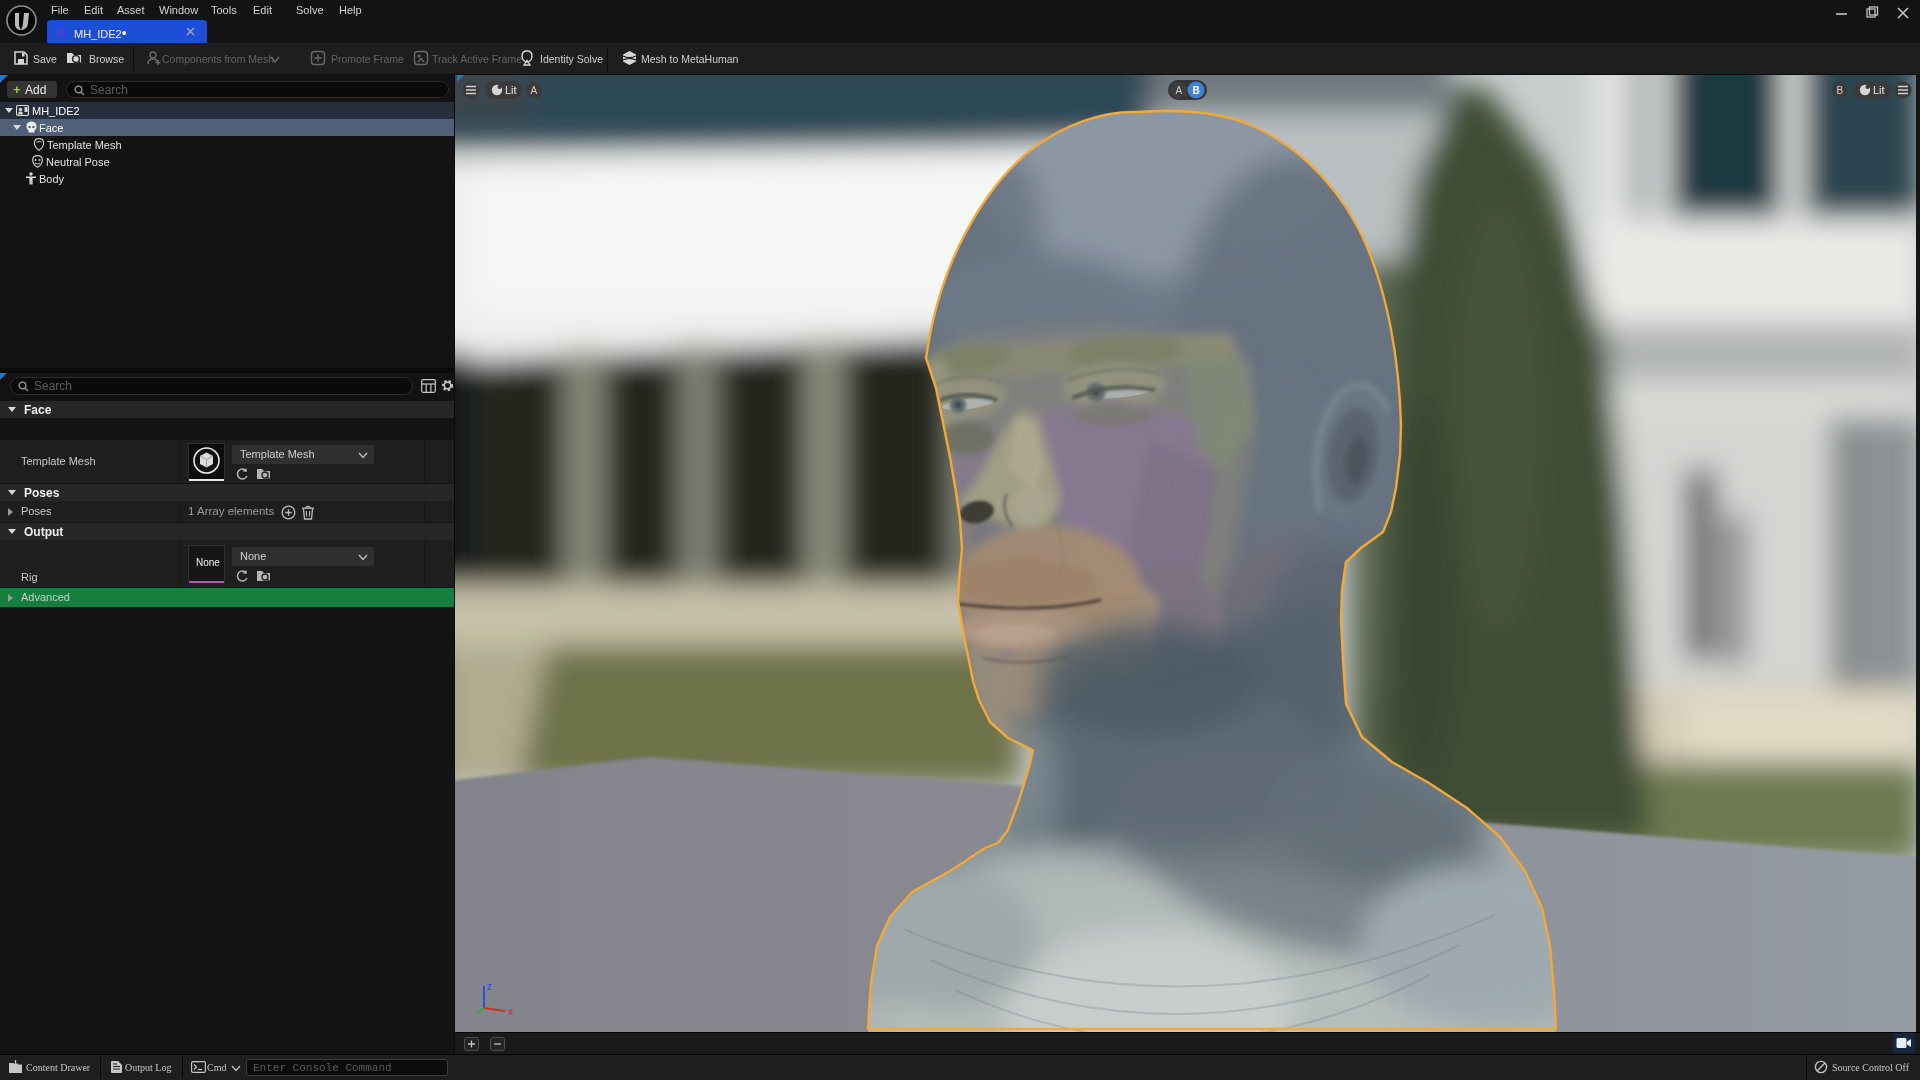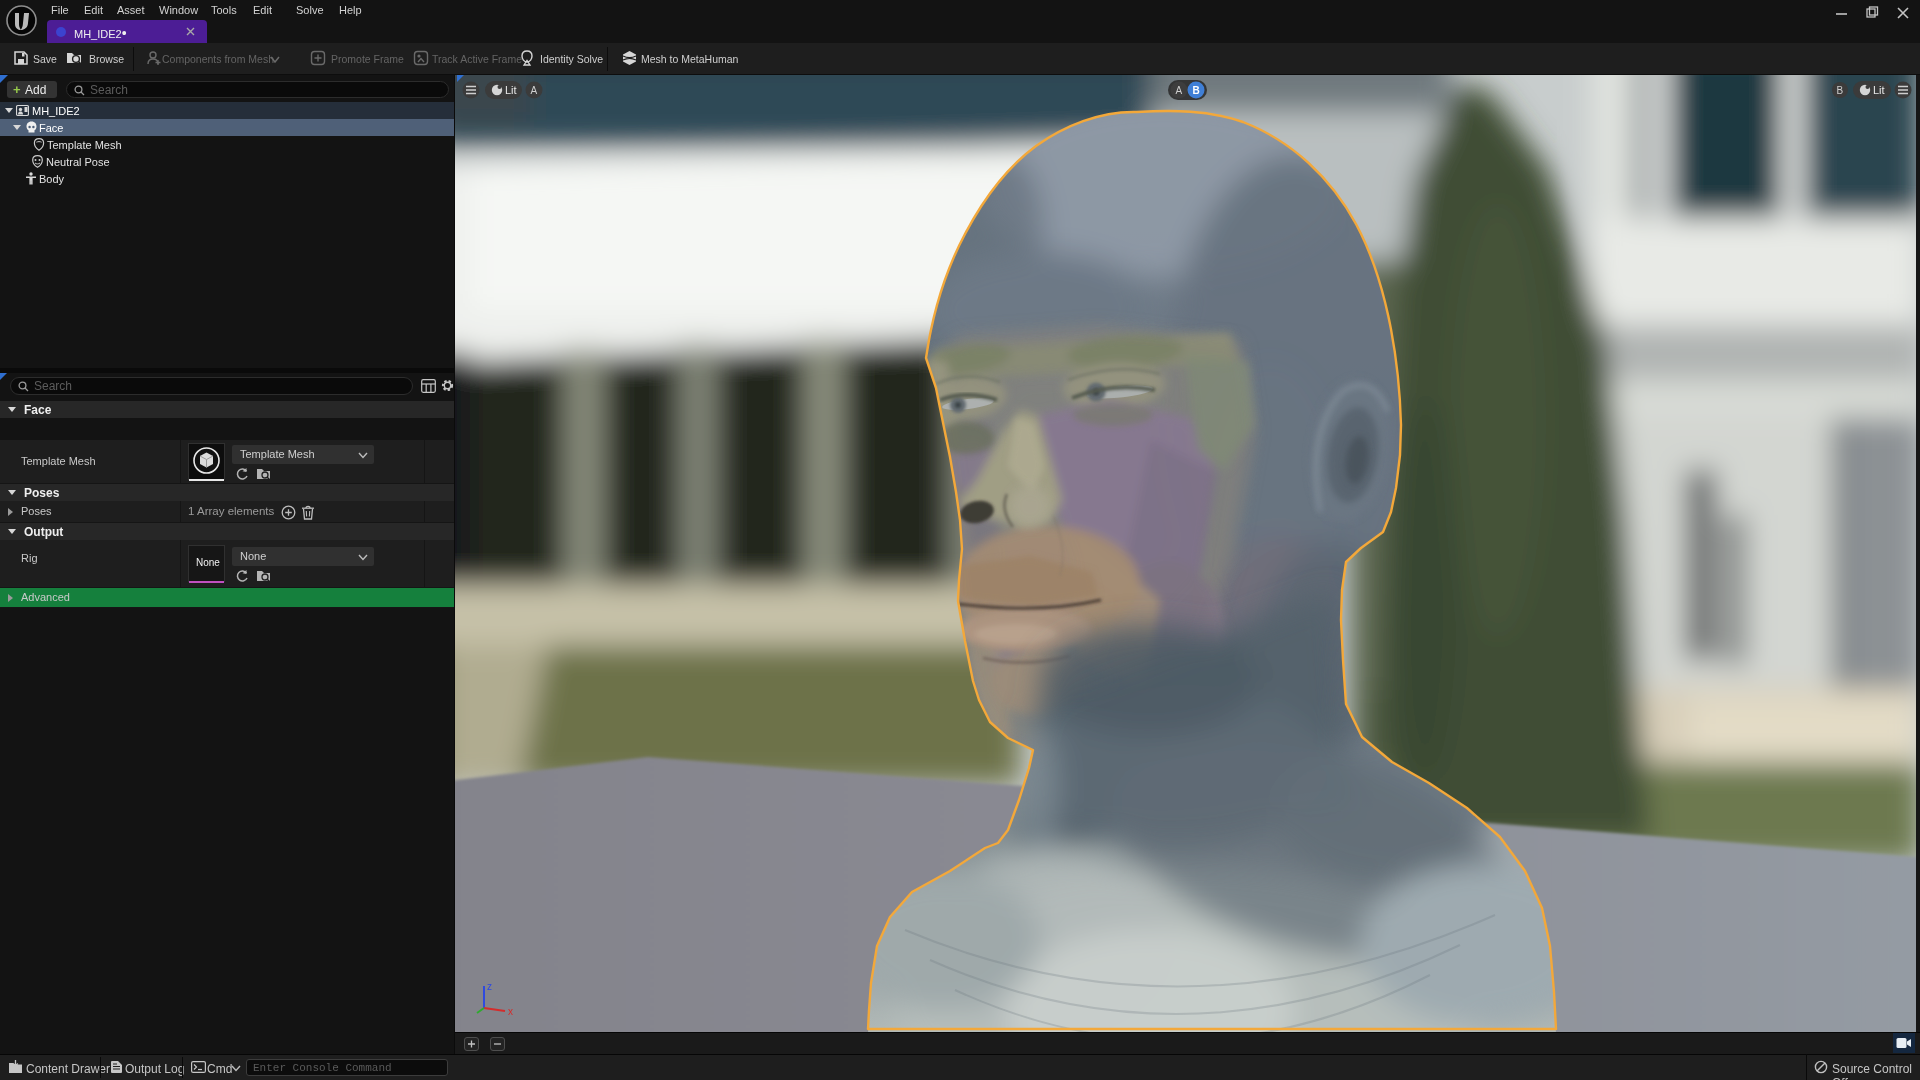--- a/index.html
+++ b/index.html
@@ -4,21 +4,21 @@
 <style>
   * { margin:0; padding:0; box-sizing:border-box; }
   html,body { width:1920px; height:1080px; overflow:hidden; background:#151515;
     font-family:"Liberation Sans", sans-serif; }
   .abs { position:absolute; }
   #stage { position:relative; width:1920px; height:1080px; }
   
   #menubar { left:0; top:0; width:1920px; height:20px; background:#131313; }
   .menuitem { position:absolute; top:4px; font-size:11px; color:#d2d2d2; }
   #tabrow { left:0; top:20px; width:1920px; height:23px; background:#131313; }
-  #tab { position:absolute; left:47px; top:20px; width:160px; height:23px; background:#4c1d95;
+  #tab { position:absolute; left:47px; top:20px; width:160px; height:23px; background:#1d4ed8;
      border-radius:4px 4px 0 0; }
   #toolbar { left:0; top:43px; width:1920px; height:32px; background:#1e1e1e; border-bottom:1px solid #0d0d0d; }
   .tbtxt { position:absolute; top:53px; font-size:10.5px; color:#cfcfcf; }
   .tbtxt.dis { color:#646464; }
   .tbsep { position:absolute; top:47px; width:1px; height:24px; background:#0c0c0c; }
   
   #leftpanel { left:0; top:75px; width:454px; height:979px; background:#131313; }
   #panelborder { left:454px; top:75px; width:3px; height:979px; background:#0b0b0b; }
   .row { position:absolute; left:0; width:454px; height:17px; }
   .rowtxt { position:absolute; top:3px; font-size:11px; color:#e2e2e2; }
@@ -26,21 +26,21 @@
   .cat { position:absolute; left:0; width:454px; height:17px; background:#272727; }
   .drow { position:absolute; left:0; width:454px; background:#1e1e1e; border-bottom:1px solid #151515; }
   .dlabel { position:absolute; left:21px; font-size:11px; color:#c9c9c9; }
   .caret-r { position:absolute; width:0; height:0; border-left:5px solid #9a9a9a;
      border-top:4px solid transparent; border-bottom:4px solid transparent; }
   .caret-d { position:absolute; width:0; height:0; border-top:5px solid #d8d8d8;
      border-left:4px solid transparent; border-right:4px solid transparent; }
   
   #timeline { left:455px; top:1032px; width:1465px; height:22px; background:#1a1a1a; border-top:1px solid #060606;}
   #statusbar { left:0; top:1054px; width:1920px; height:26px; background:#1e1e1e; border-top:1px solid #060606; }
-  .sbtxt { position:absolute; top:1062px; font-size:12px; color:#c6c6c6; }
+  .sbtxt { position:absolute; top:1062px; font-size:10px; color:#c6c6c6;font-family:Liberation Serif, serif; }
   #rightstrip { left:1916px; top:75px; width:4px; height:957px; background:#161616; }
 </style>
 </head>
 <body>
 <div id="stage">
 
   <div class="abs" id="menubar"></div>
   <div class="abs" id="tabrow"></div>
   <div class="abs" id="toolbar"></div>
 
@@ -256,21 +256,21 @@
       <line x1="1" y1="3.2" x2="13" y2="3.2" stroke="#bdbdbd" stroke-width="1.3"></line>
       <path d="M 5,3 C 5,0.8 9,0.8 9,3" fill="none" stroke="#bdbdbd" stroke-width="1.3"></path>
       <path d="M 5.3,6 L 5.6,11.5 M 8.7,6 L 8.4,11.5" stroke="#bdbdbd" stroke-width="1.1"></path>
     </svg>
   </div>
   <div class="cat" style="top:523px;">
     <div class="caret-d" style="left:8px;top:6px"></div>
     <span style="position:absolute;left:24px;top:2px;font-size:12px;font-weight:bold;color:#efefef;">Output</span>
   </div>
   <div class="drow" style="top:540px;height:48px;">
-    <div class="dlabel" style="top:12px;">Rig</div>
+    <div class="dlabel" style="top:31px;">Rig</div>
     <div style="position:absolute;left:180px;top:0;width:1px;height:48px;background:#151515;"></div>
     <div style="position:absolute;left:424px;top:0;width:1px;height:48px;background:#151515;"></div>
     <div style="position:absolute;left:188px;top:5px;width:37px;height:37px;background:#161616;border:1px solid #303030;">
       <span style="position:absolute;left:7px;top:11px;font-size:10px;color:#f2f2f2;">None</span>
       <div style="position:absolute;left:0px;top:35px;width:35px;height:2px;background:#c050c0;"></div>
     </div>
     <div style="position:absolute;left:232px;top:7px;width:142px;height:19px;background:#303030;border-radius:2px;">
       <span style="position:absolute;left:8px;top:3px;font-size:11px;color:#cfcfcf;">None</span>
       <svg style="position:absolute;left:126px;top:7px" width="10" height="7">
           <path d="M 1,1 L 5,5.5 L 9,1" fill="none" stroke="#bdbdbd" stroke-width="1.4"></path>

